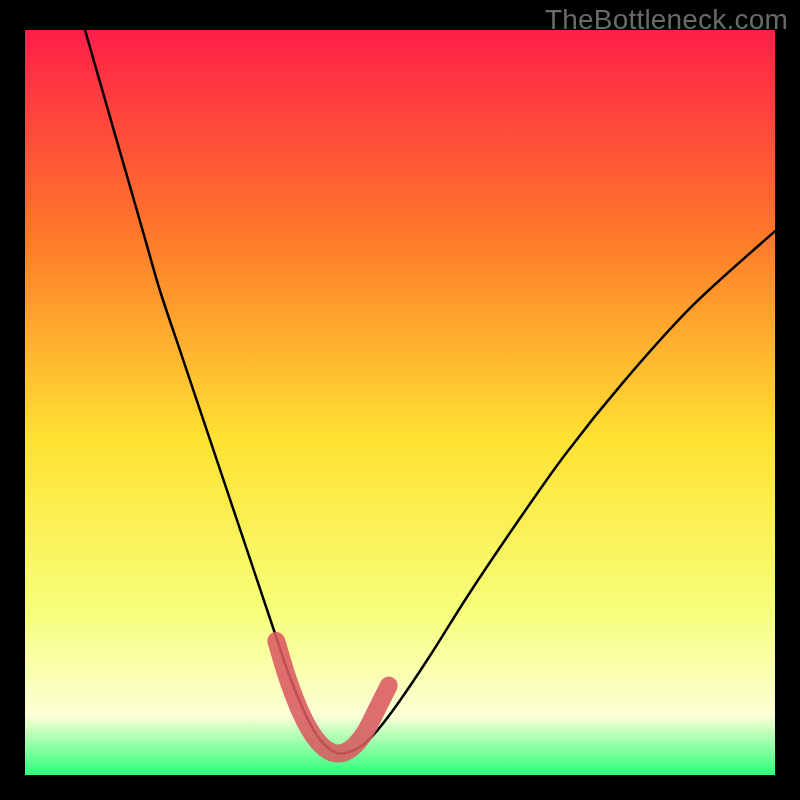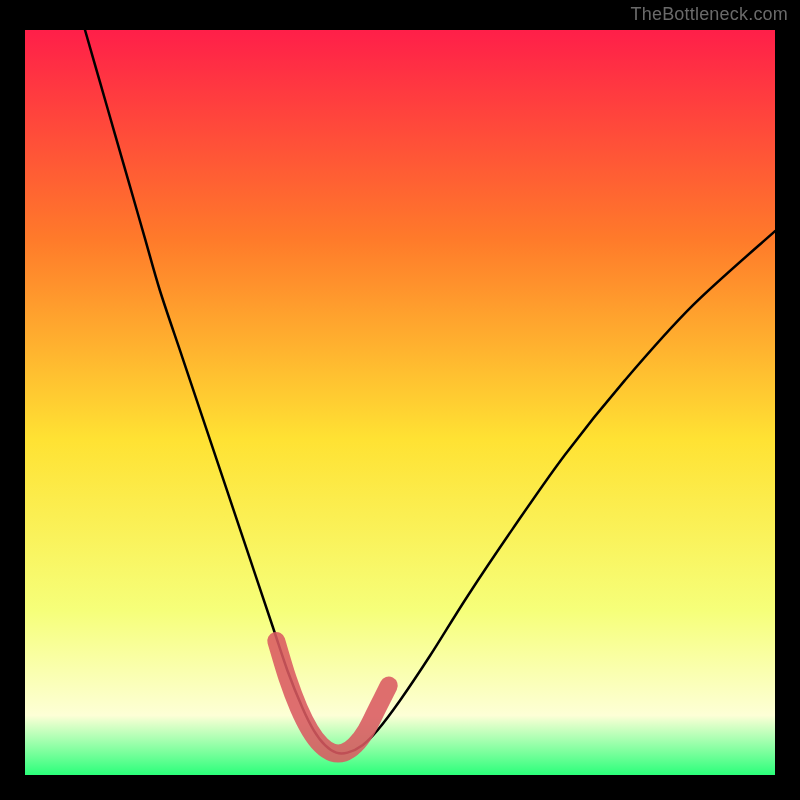--- a/index.html
+++ b/index.html
@@ -18,21 +18,21 @@
     width: 800px;
     height: 800px;
     background: #000000;
     box-sizing: border-box;
   }
   .attribution {
     position: absolute;
     top: 4px;
     right: 12px;
     color: #6a6a6a;
-    font-size: 18px;
+    font-size: 28px;
     font-weight: 500;
     letter-spacing: 0.2px;
   }
   .plot {
     position: absolute;
     left: 25px;
     top: 30px;
     width: 750px;
     height: 745px;
   }

